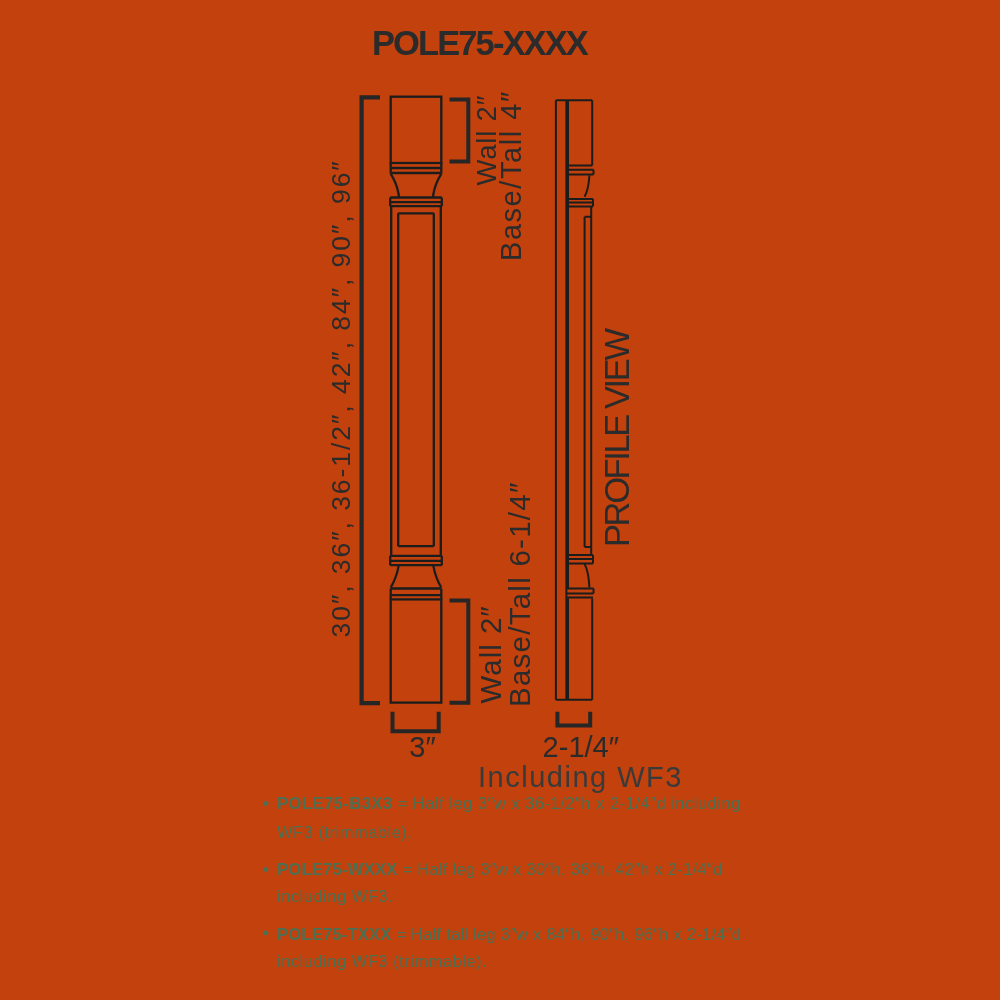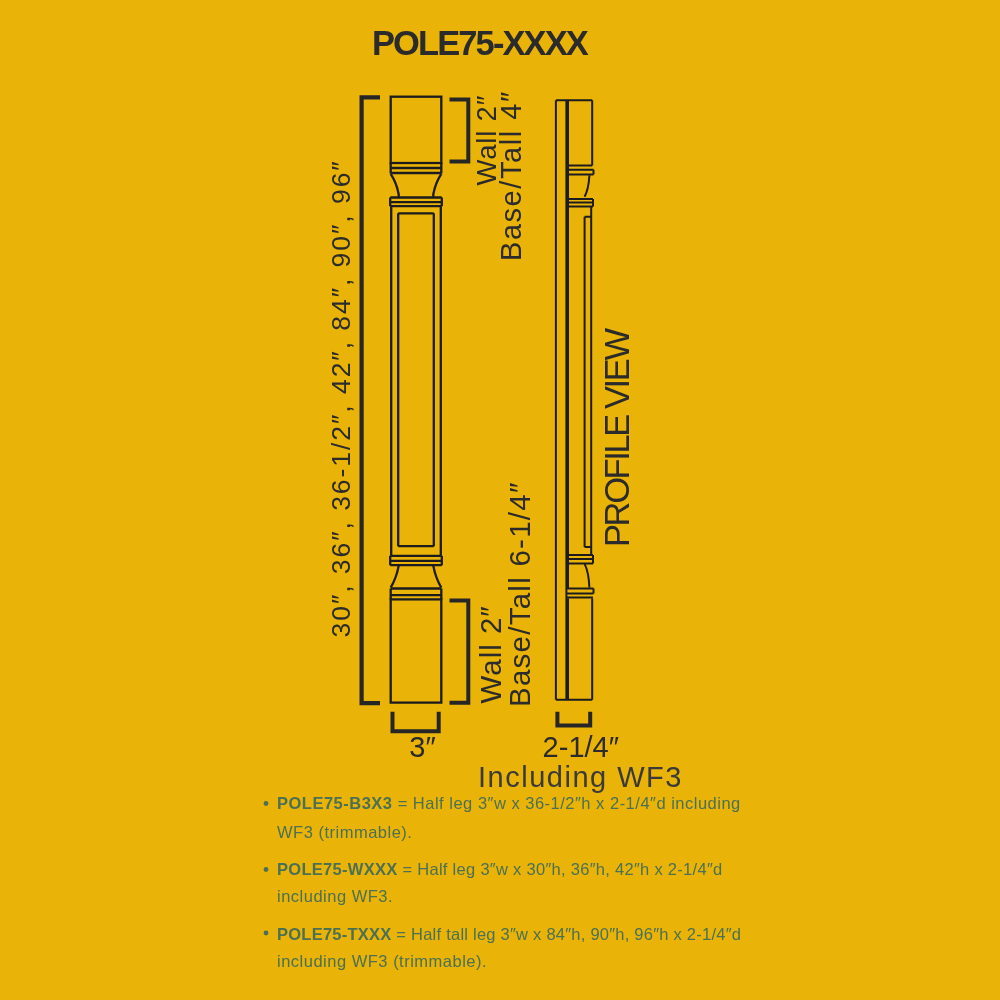--- a/index.html
+++ b/index.html
@@ -1,16 +1,16 @@
 <!DOCTYPE html>
 <html><head>
 <meta charset="utf-8">
 <style>
   html,body{margin:0;padding:0;background:#ffffff;}
-  #page{position:relative;width:1000px;height:1000px;background:#eab308;font-family:"Liberation Sans",sans-serif;}
+  #page{position:relative;width:1000px;height:1000px;background:#c2410c;font-family:"Liberation Sans",sans-serif;}
   svg text{font-family:"Liberation Sans",sans-serif;}
 </style>
 </head>
 <body>
 <div id="page">
 <svg width="1000" height="1000" viewBox="0 0 1000 1000">
 
   <text x="372" y="55" font-size="34.5" font-weight="bold" fill="#2b2b2b" letter-spacing="-1.9">POLE75-XXXX</text>
 
   <g stroke="#262626" stroke-width="4.2" fill="none">

